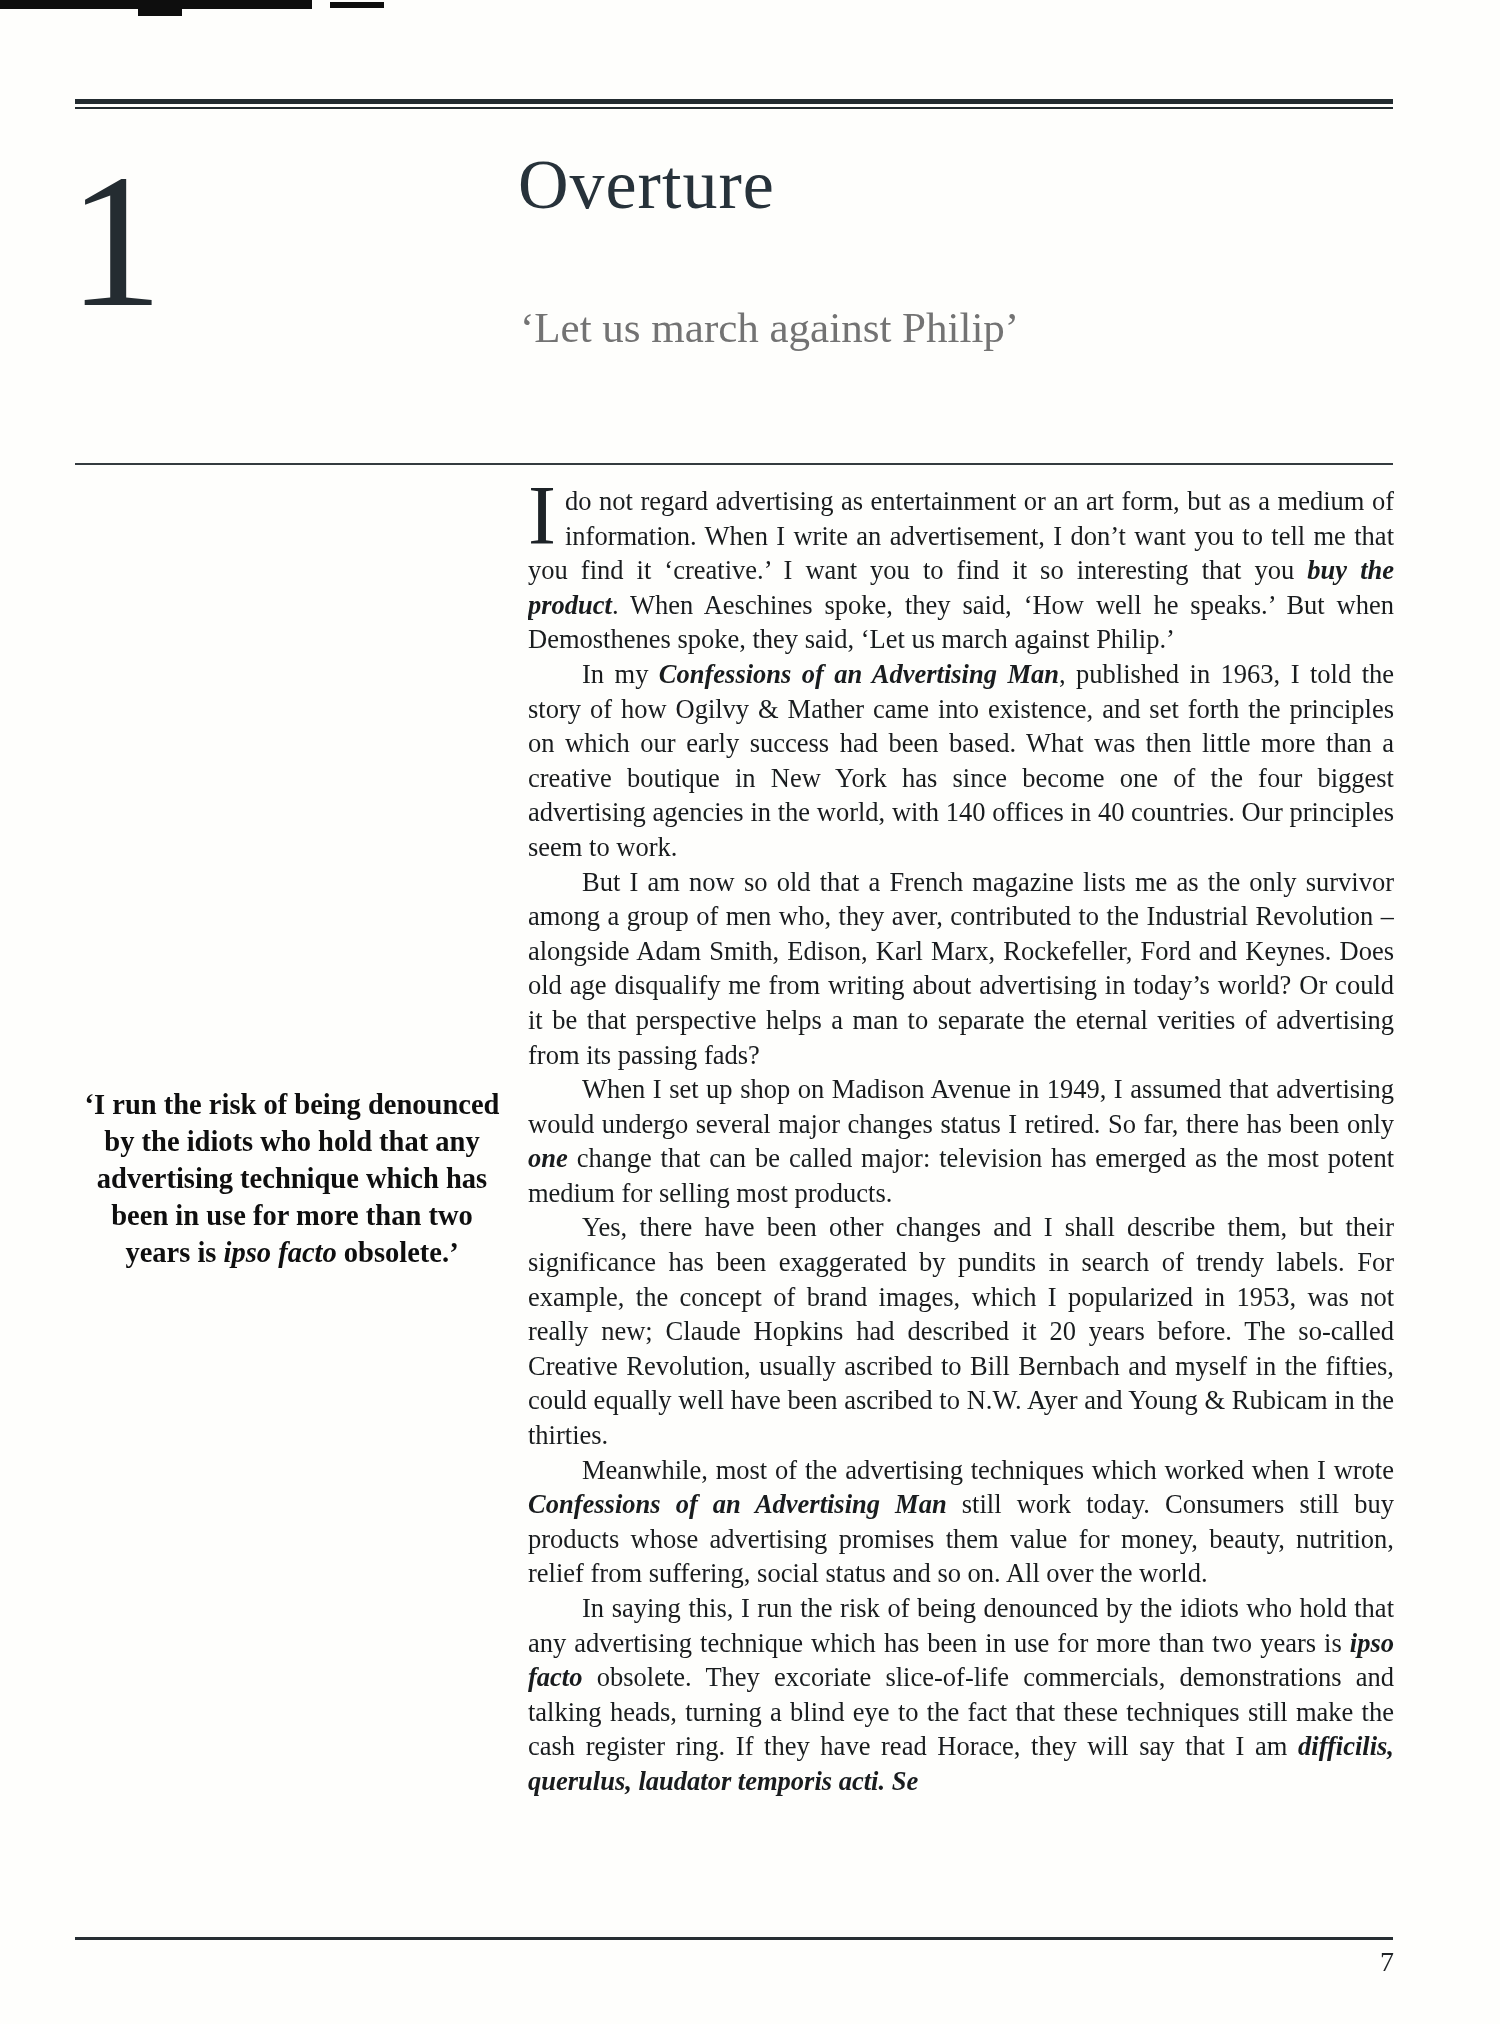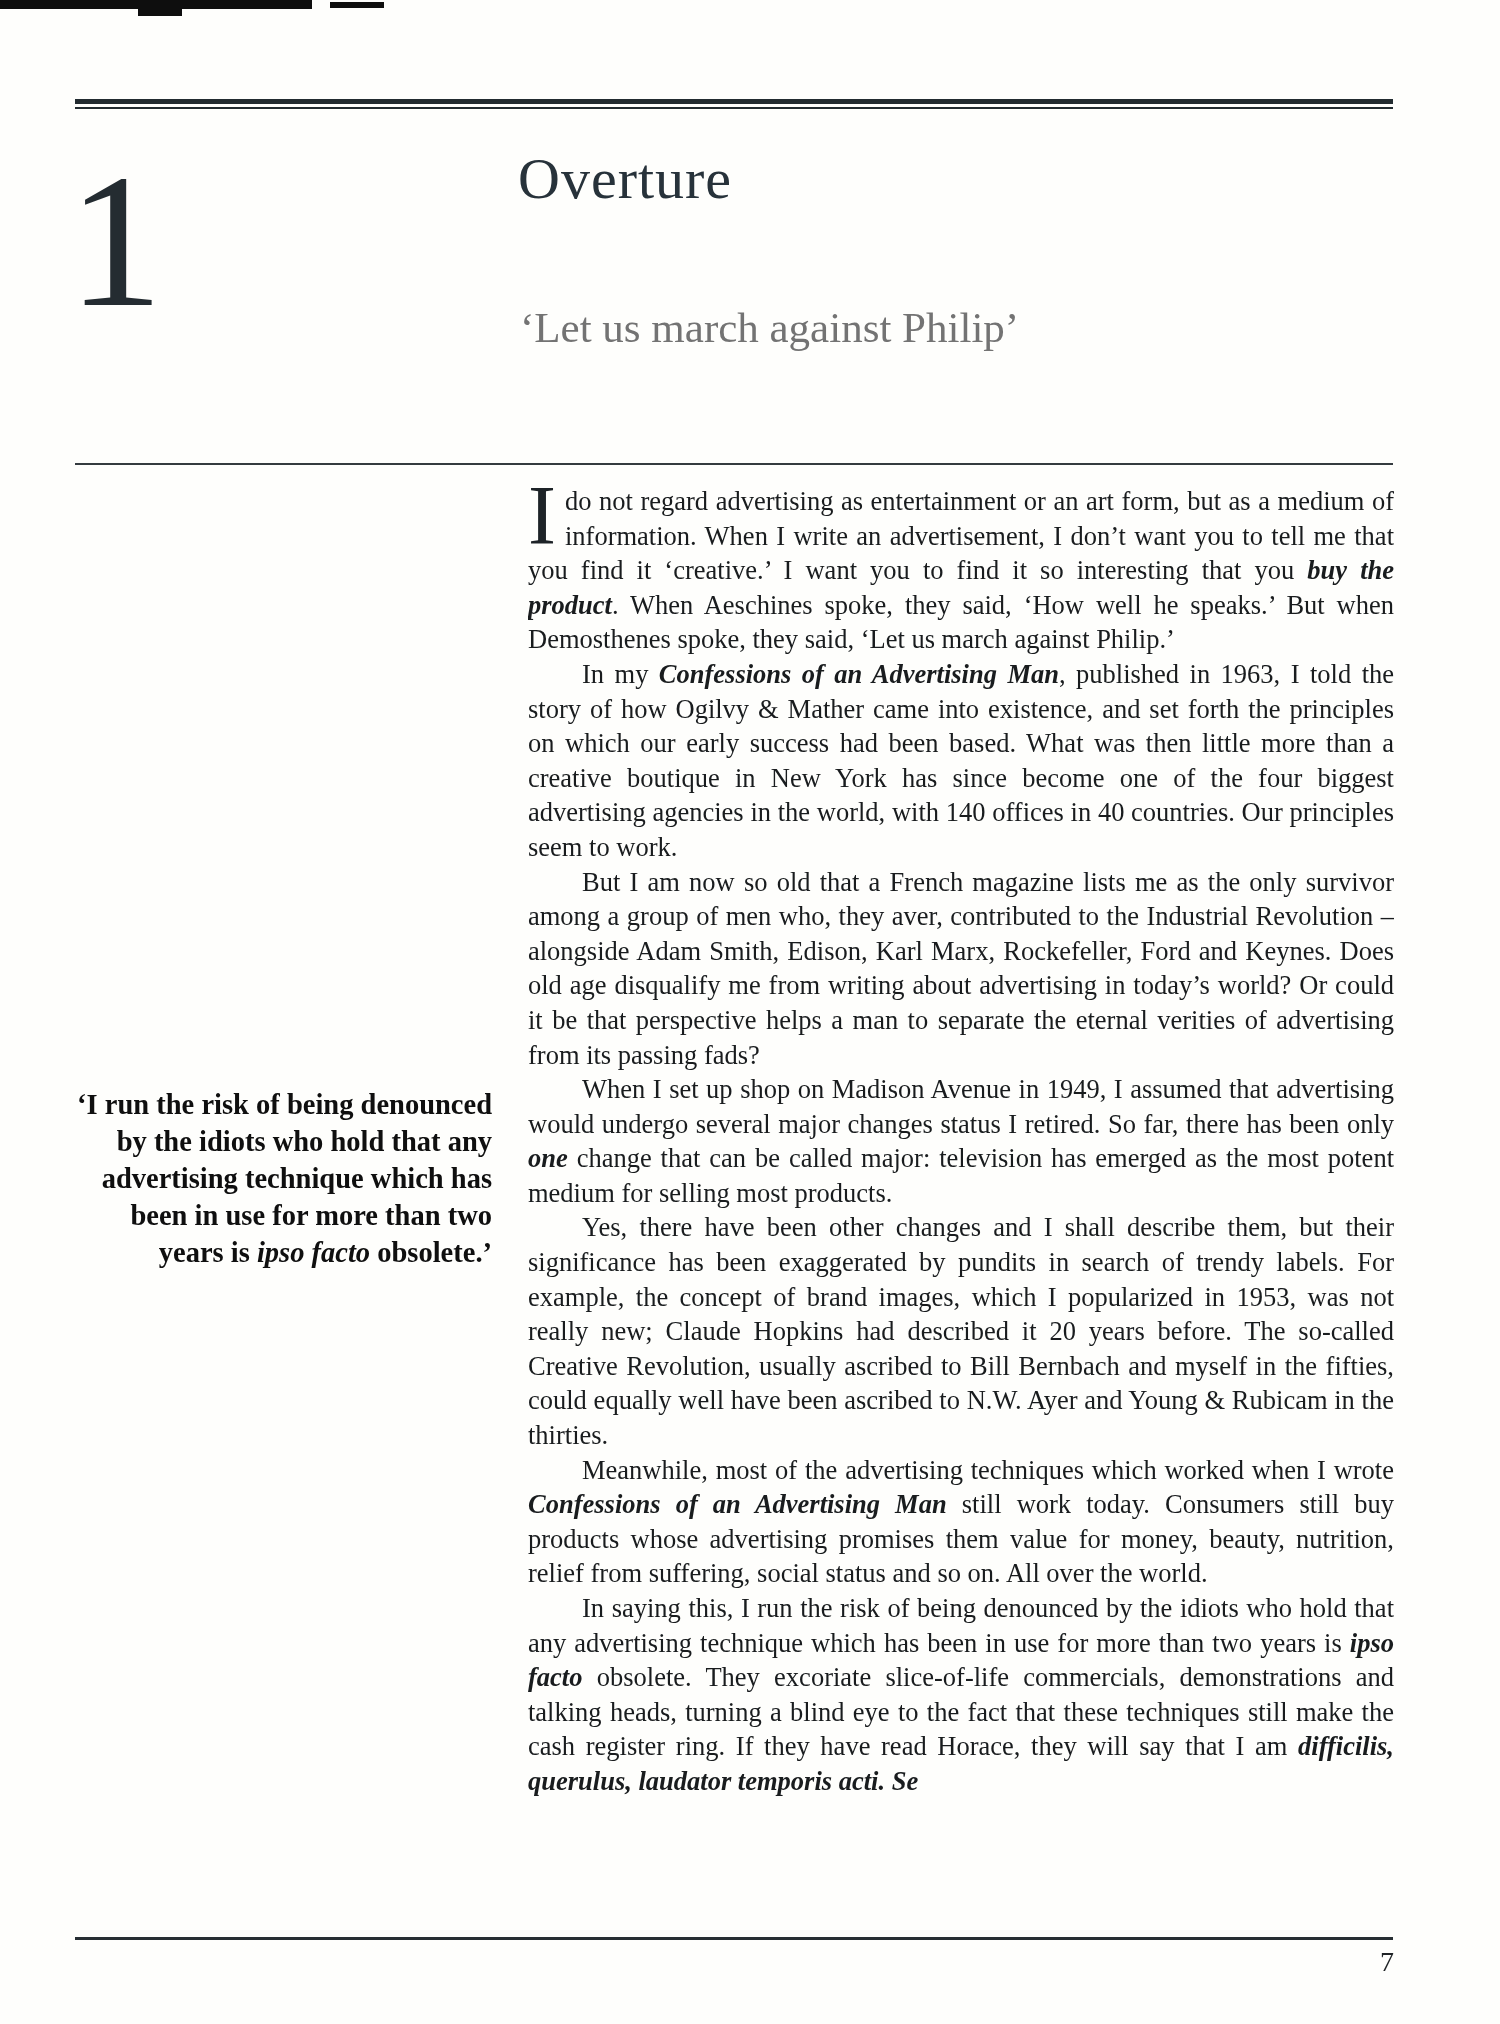--- a/index.html
+++ b/index.html
@@ -22,21 +22,21 @@
   .double-rule {
     position: absolute; left: 75px; top: 99px; width: 1318px; height: 10px;
     border-top: 5px solid #222b30; border-bottom: 2px solid #222b30;
   }
   .chapter-number {
     position: absolute; left: 68px; top: 146px;
     font-size: 190px; line-height: 1; color: #242c31;
   }
   .title {
     position: absolute; left: 518px; top: 150px;
-    font-size: 58px; line-height: 1; color: #27323a; letter-spacing: 1px;
+    font-size: 70px; line-height: 1; color: #27323a; letter-spacing: 1px;
   }
   .subtitle {
     position: absolute; left: 520px; top: 304px;
     font-size: 43px; line-height: 1.1; color: #737373;
   }
   .rule-thin {
     position: absolute; left: 75px; width: 1318px;
     height: 2px; background: #343b3f;
   }
   .rule-top2 { top: 463px; }
@@ -50,23 +50,23 @@
   }
   .para { margin: 0; padding: 0; }
   .para.indent { text-indent: 54px; }
   .dropcap {
     float: left; font-size: 84px; line-height: 58px;
     padding: 3px 9px 0 0; color: #1d2327;
   }
   .it { font-style: italic; font-weight: bold; }
 
   .pull-quote {
-    position: absolute; left: 64px; top: 1086px; width: 428px;
+    position: absolute; left: 78px; top: 1086px; width: 428px;
     font-size: 28.5px; line-height: 37px; font-weight: 700;
-    color: #0f0f0f; text-align: right;
+    color: #0f0f0f; text-align: center;
   }
   .pull-quote .it { font-style: italic; font-weight: 700; }
 
   .page-number {
     position: absolute; top: 1946px; right: 106px;
     font-size: 28px; color: #1f2326;
   }
 </style>
 </head>
 <body>

